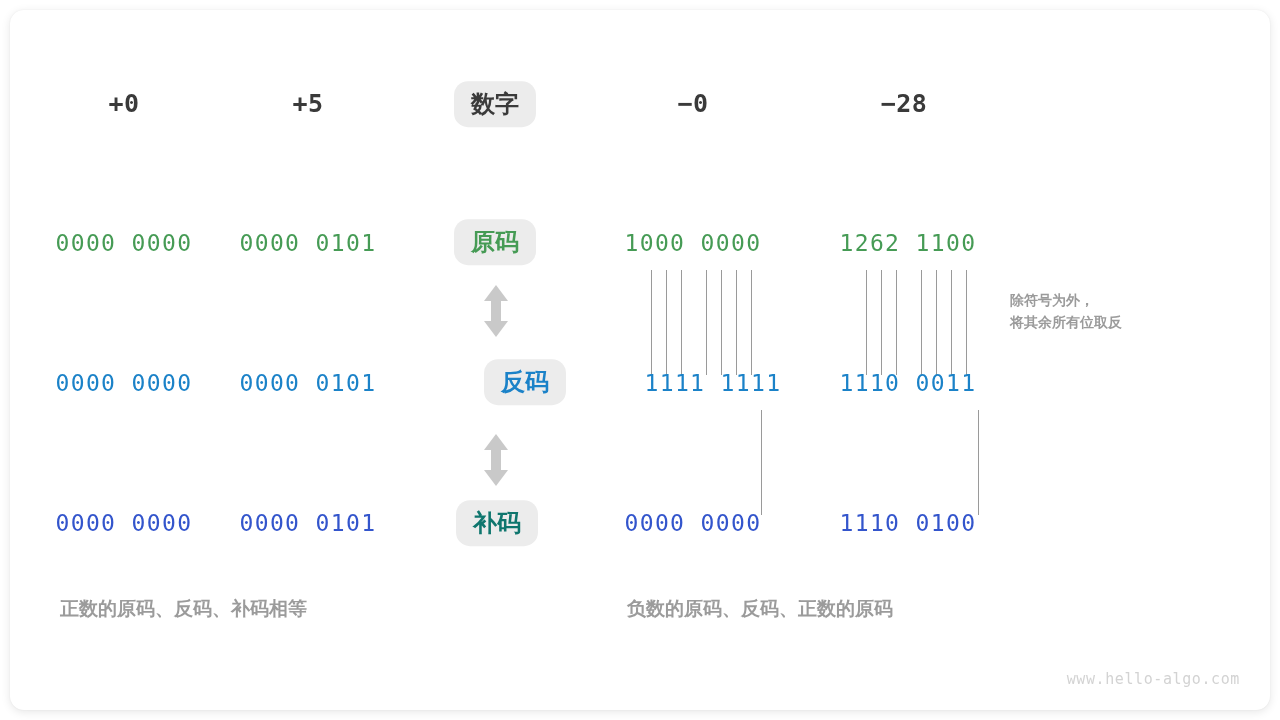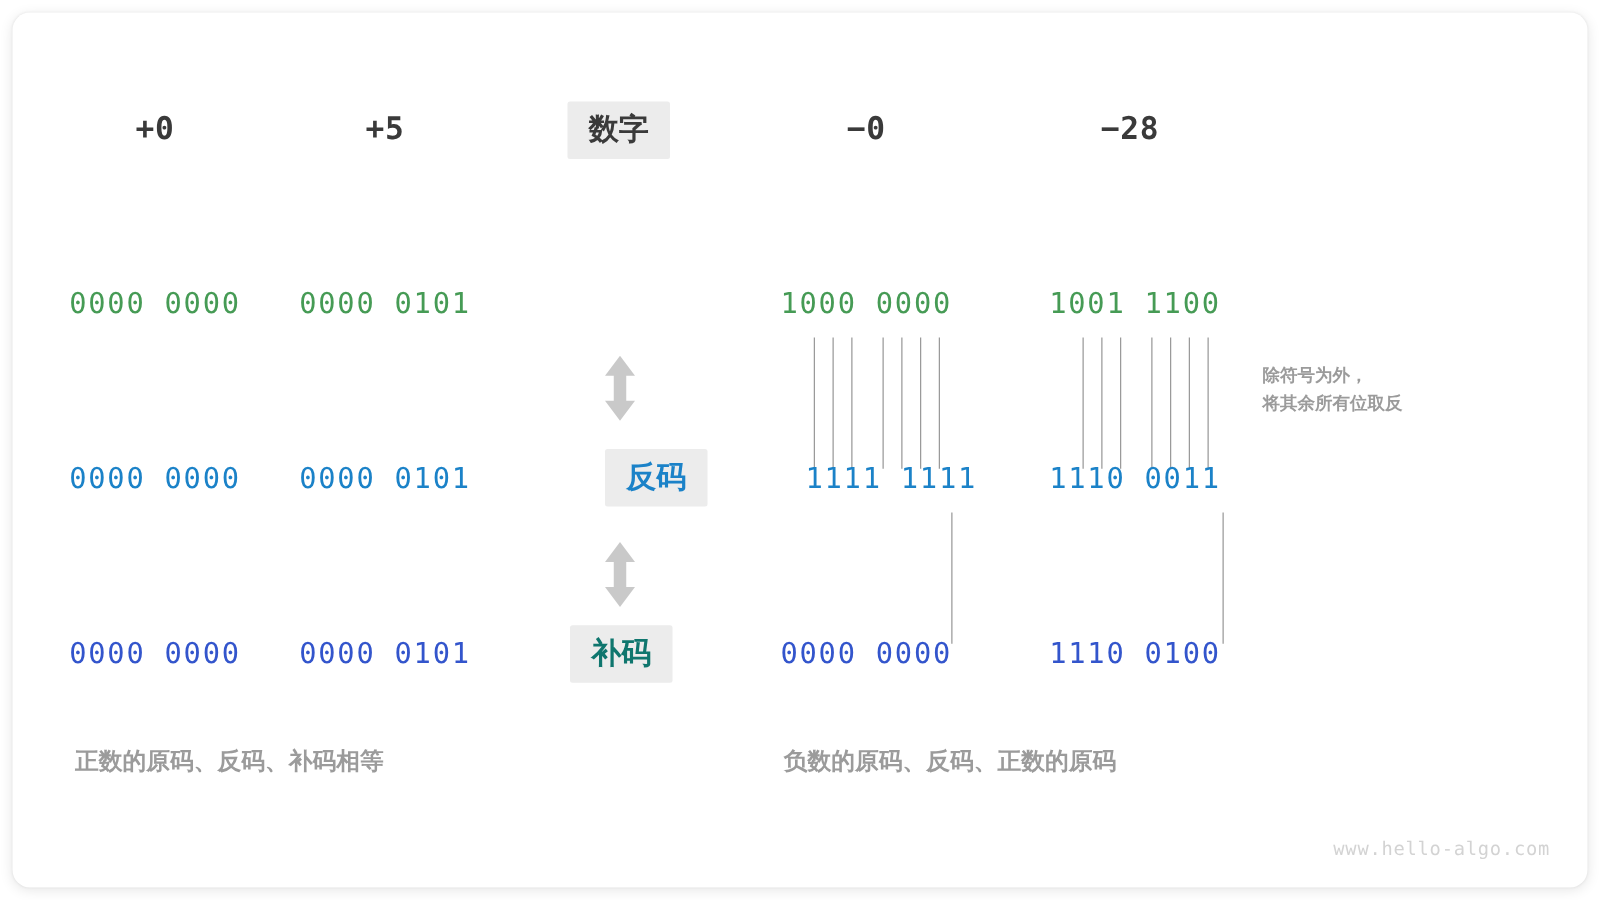--- a/index.html
+++ b/index.html
@@ -45,21 +45,21 @@
     font-weight: bold;
     color: #3a3a3a;
     letter-spacing: 0.5px;
   }
 
   
   .chip {
     position: absolute;
     transform: translate(-50%, -50%);
     background: #ececec;
-    border-radius: 2px;
+    border-radius: 14px;
     padding: 9px 17px;
     font-size: 24px;
     font-weight: bold;
     line-height: 1.15;
     white-space: nowrap;
   }
   .chip-num   { color: #3a3a3a; }
   .chip-true  { color: #469b55; }
   .chip-inv   { color: #1b82c8; }
   .chip-comp  { color: #0f766e; }
@@ -122,22 +122,23 @@
   <div class="stage">
 
     <div class="cell hdr-num" style="left:114px; top:93px;">+0</div>
     <div class="cell hdr-num" style="left:298px; top:93px;">+5</div>
     <div class="chip chip-num" style="left:485px; top:94px;">数字</div>
     <div class="cell hdr-num" style="left:683px; top:93px;">−0</div>
     <div class="cell hdr-num" style="left:894px; top:93px;">−28</div>
 
     <div class="cell bits row-true" style="left:114px; top:233px;">0000 0000</div>
     <div class="cell bits row-true" style="left:298px; top:233px;">0000 0101</div>
+    <div class="chip chip-true" style="left:485px; top:232px;">原码</div>
     <div class="cell bits row-true" style="left:683px; top:233px;">1000 0000</div>
-    <div class="cell bits row-true" style="left:898px; top:233px;">1001 1100</div>
+    <div class="cell bits row-true" style="left:898px; top:233px;">1262 1100</div>
 
     <div class="vline" style="left:641px; top:260px; height:105px;"></div>
     <div class="vline" style="left:656px; top:260px; height:105px;"></div>
     <div class="vline" style="left:671px; top:260px; height:105px;"></div>
     <div class="vline" style="left:696px; top:260px; height:105px;"></div>
     <div class="vline" style="left:711px; top:260px; height:105px;"></div>
     <div class="vline" style="left:726px; top:260px; height:105px;"></div>
     <div class="vline" style="left:741px; top:260px; height:105px;"></div>
 
     <div class="vline" style="left:856px; top:260px; height:105px;"></div>

